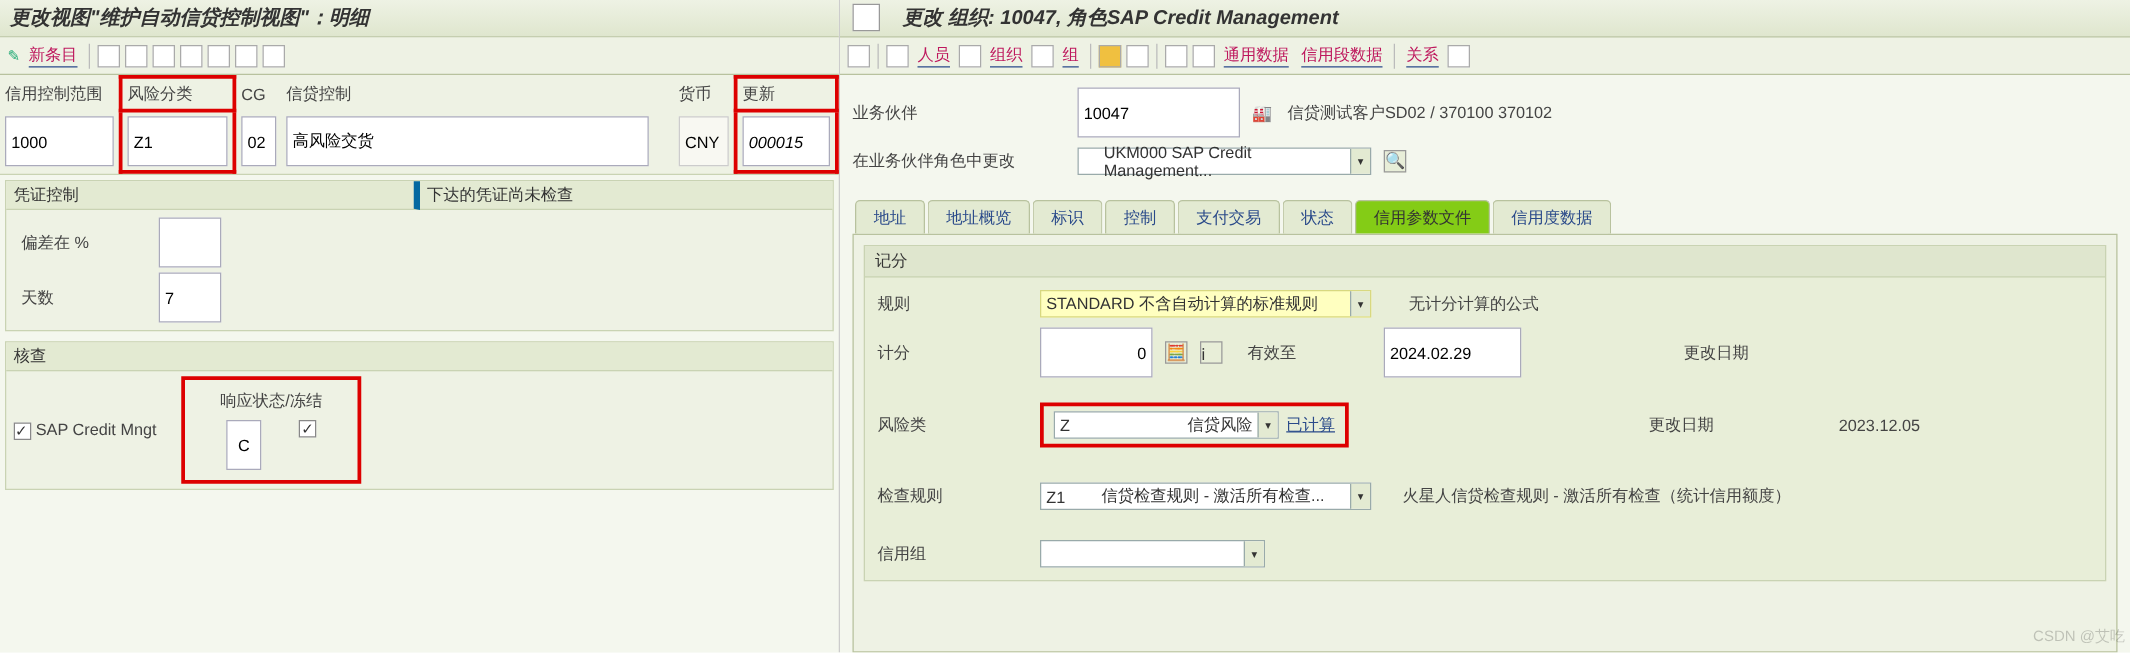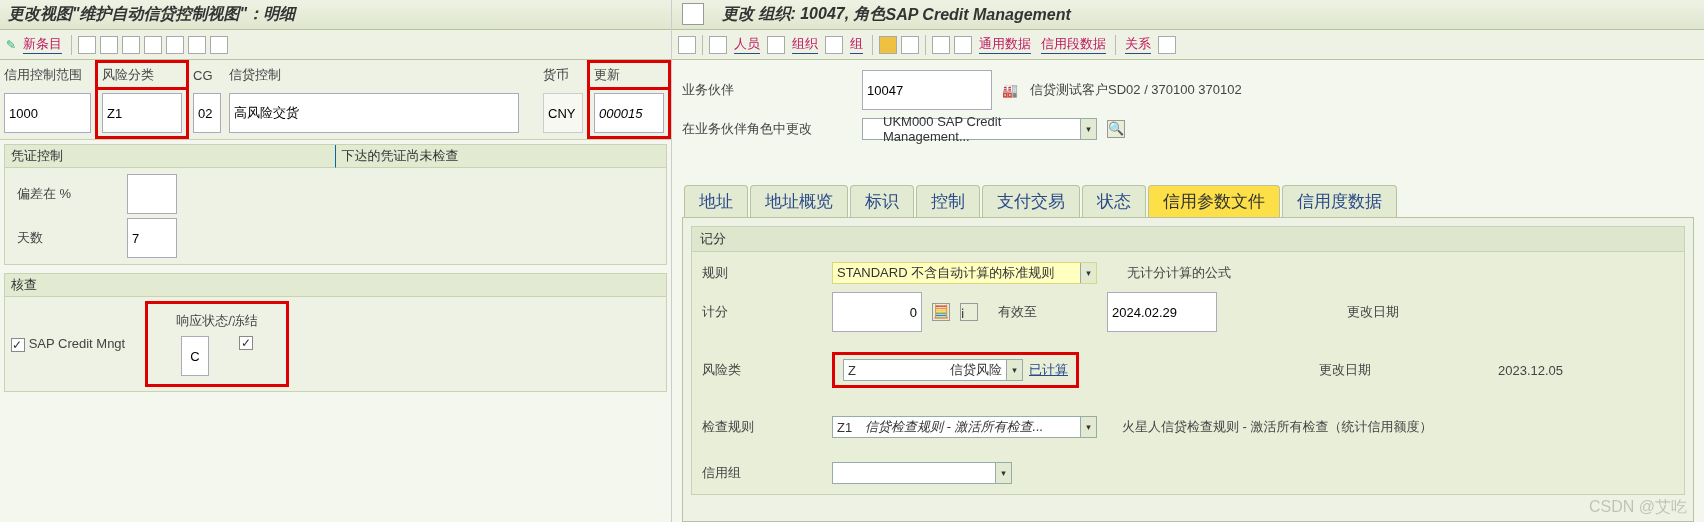--- a/index.html
+++ b/index.html
@@ -62,30 +62,30 @@
   .form-row { display:flex; align-items:center; gap:10px; padding:4px 0;}
   .dd { display:flex; align-items:center; background:#fff; border:1px solid #9aa; height:22px;}
   .dd .caret { width:16px;height:20px; background:#e3ead2; border-left:1px solid #9aa; display:flex;align-items:center;justify-content:center; font-size:9px;}
   .dd.yellow { background:#ffffc0; border:1px solid #d8d880;}
   .sq { width:18px; height:18px; border:1px solid #999; background:#e8eed8; display:inline-block;}
 
   
   .tab-strip { display:flex; align-items:flex-end; gap:2px; padding:0 12px; margin-top:10px;}
   .tab {
     padding:4px 14px; background:#e3ead2; border:1px solid #b8c29e; border-bottom:none;
-    border-radius:4px 4px 0 0; color:#2a4a8a; cursor:pointer; font-size:17px;
-  }
-  .tab.active { background:#fde047; color:#333;margin-top:25px;}
+    border-radius:4px 4px 0 0; color:#2a4a8a; cursor:pointer; font-size:13px;
+  }
+  .tab.active { background:#84cc16; color:#333;}
   .tab-panel { border:1px solid #b8c29e; margin:0 10px 0 10px; background:#eef2e4; flex:1; padding:4px;}
 
   .inner-group { border:1px solid #c9d3b3; margin:4px; background:#e8eed8;}
   .inner-group .hdr { background:#dfe6ce; border-bottom:1px solid #c9d3b3; padding:3px 8px;}
   .inner-group .bdy { padding:6px 10px;}
 
-  .watermark { position:absolute; right:17px; bottom:4px; font-size:16px; color:rgba(0,0,0,0.2);}
+  .watermark { position:absolute; right:4px; bottom:4px; font-size:12px; color:rgba(0,0,0,0.2);}
   .headers-row td { padding:3px 4px;}
   .link { color:#2a4a8a; text-decoration:underline;}
 </style>
 </head>
 <body>
 
 <div class="left-pane">
   <div class="title-bar">
       <span>更改视图"维护自动信贷控制视图"：明细</span>
     </div>
@@ -121,21 +121,21 @@
         <td><input class="field" style="width: 290px;" value="高风险交货"></td>
         <td><input class="field ro" style="width: 40px;" value="CNY"></td>
         <td class="redbox"><input class="field" style="width: 70px; font-style: italic;" value="000015"></td>
       </tr>
     </tbody>
       </table>
   </div>
 
   <div class="group">
     <div style="display:flex;">
-      <div class="group-header" style="flex:0 0 50%; border-right:1px solid #0369a1;">凭证控制</div>
+      <div class="group-header" style="flex:0 0 50%; border-right:5px solid #0369a1;">凭证控制</div>
       <div class="group-header" style="flex:1;">下达的凭证尚未检查</div>
     </div>
     <div style="display:flex;">
       <div class="group-body" style="flex:1;">
         <div class="row">
             <span class="label" style="width:110px">偏差在 %</span>
           <input class="field" style="width: 50px;">
           </div>
         <div class="row">
             <span class="label" style="width:110px">天数</span>
@@ -248,28 +248,28 @@
           <span class="label" style="width:120px">风险类</span>
           <div class="redbox" style="display:flex;align-items:center;gap:6px;padding:4px 8px;">
             <div class="dd" style="width:180px">
               <span style="width:20px;padding:0 4px;">Z</span>
               <span style="flex:1;text-align:right;padding:0 4px;">信贷风险</span>
               <span class="caret">▾</span>
             </div>
             <span class="link">已计算</span>
           </div>
           <span class="label" style="margin-left:230px">更改日期</span>
-          <span class="label" style="margin-left:117px">2023.12.05</span>
+          <span class="label" style="margin-left:90px">2023.12.05</span>
         </div>
 
         <div class="form-row" style="margin-top:20px;">
           <span class="label" style="width:120px">检查规则</span>
           <div class="dd" style="width:265px">
             <span style="width:28px;padding:0 4px;">Z1</span>
-            <span style="flex:1;text-align:left;padding:0 4px;font-style:italic;">信贷检查规则 - 激活所有检查...</span>
+            <span style="flex:1;text-align:center;padding:0 4px;">信贷检查规则 - 激活所有检查...</span>
             <span class="caret">▾</span>
           </div>
           <span class="label" style="margin-left:15px">火星人信贷检查规则 - 激活所有检查（统计信用额度）</span>
         </div>
 
         <div class="form-row" style="margin-top:16px;">
           <span class="label" style="width:120px">信用组</span>
           <div class="dd" style="width:180px">
             <span style="flex:1"></span>
               <span class="caret">▾</span>

